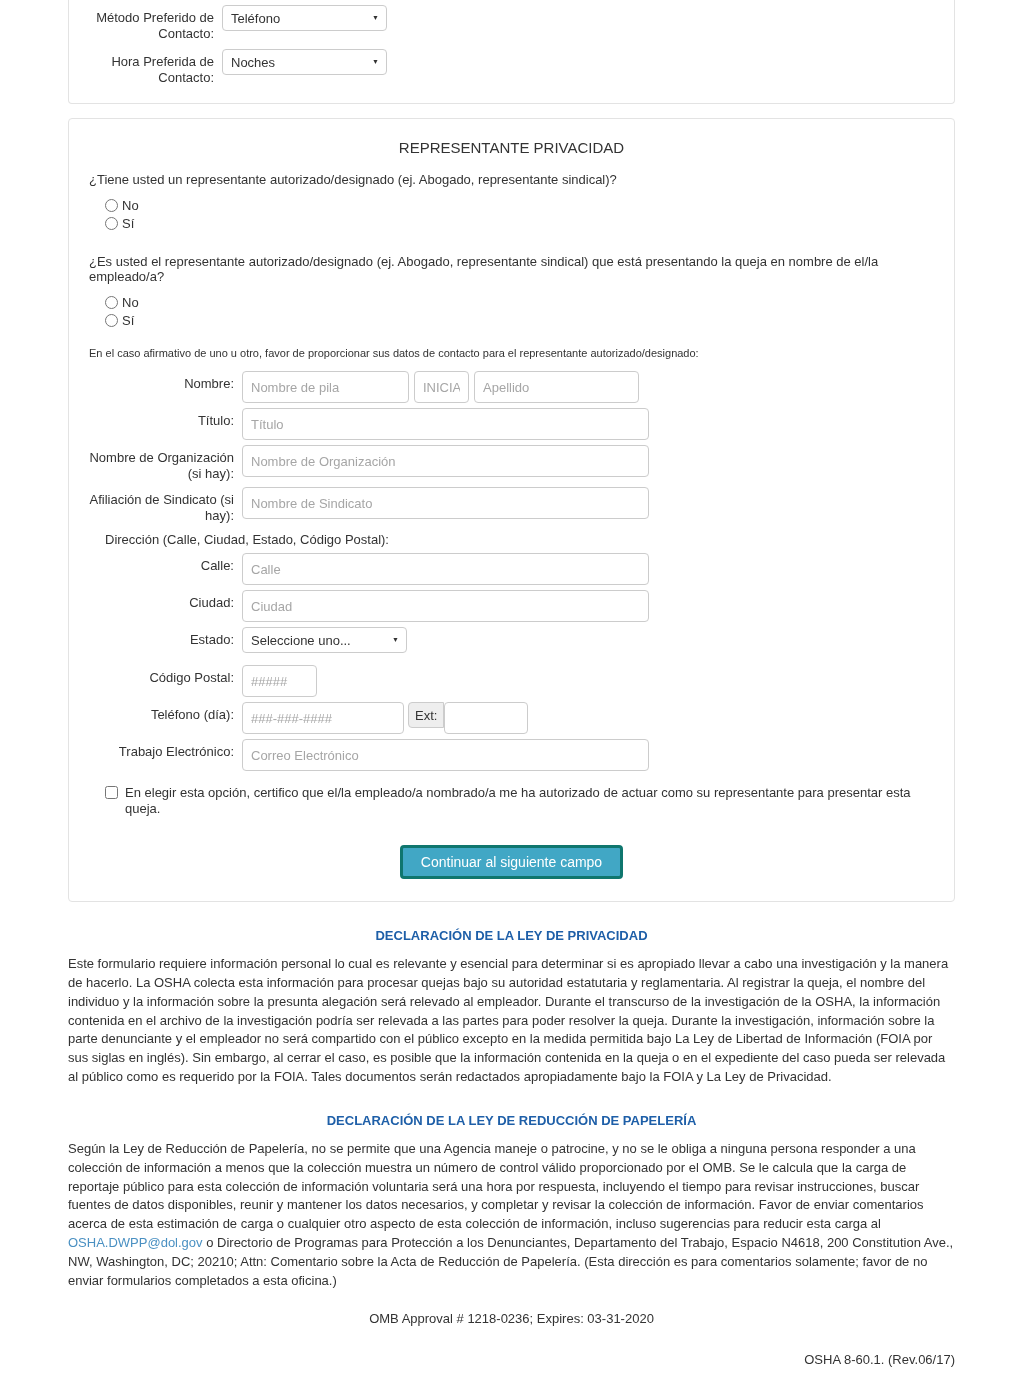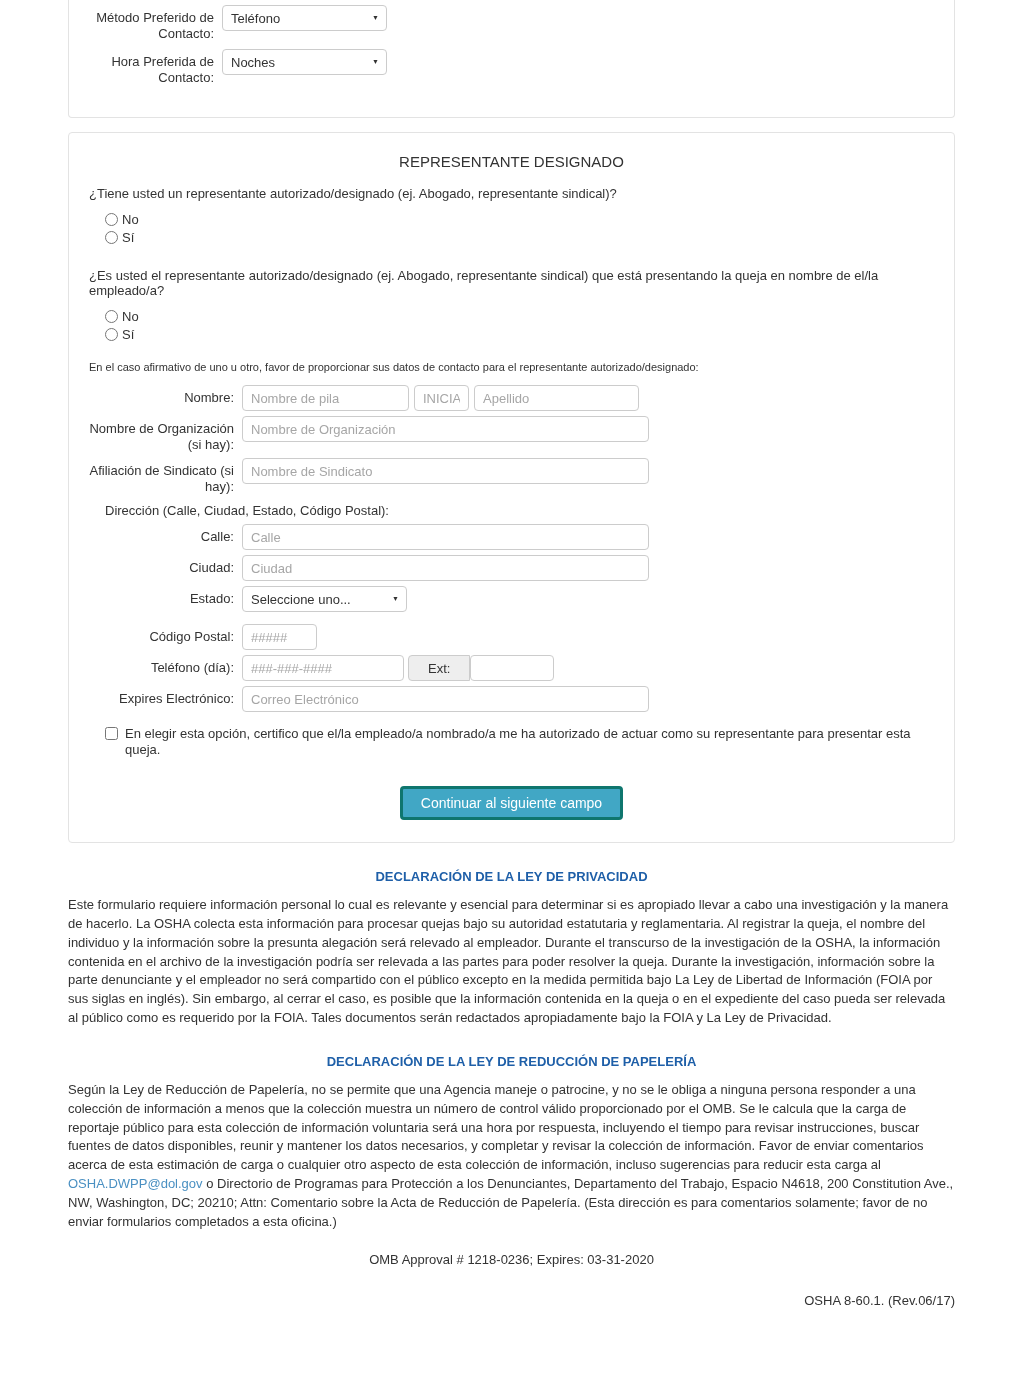--- a/index.html
+++ b/index.html
@@ -2,42 +2,42 @@
 <html><head>
 <meta charset="utf-8">
 <style>
   * { box-sizing: border-box; }
   html, body { margin:0; padding:0; }
   body { width:1036px; background:#fff; font-family:"Liberation Sans", sans-serif; color:#333; }
 
   .content { width:887px; margin-left:68px; }
 
   .panel { border:1px solid #e3e3e3; border-radius:4px; background:#fff; }
-  .panel-top { border-top:none; border-radius:0 0 4px 4px; height:118px; padding-top:5px; }
+  .panel-top { border-top:none; border-radius:0 0 4px 4px; height:104px; padding-top:5px; }
   .panel-main { margin-top:14px; padding:16px 20px 22px 20px; }
 
   .form-row { display:flex; align-items:flex-start; margin-bottom:5px; }
   .form-label { width:145px; flex-shrink:0; text-align:right; font-size:13px; line-height:16px; padding-top:5px; color:#333; }
   .form-field { margin-left:8px; display:flex; align-items:flex-start; }
 
-  input.text { height:26px; border:1px solid #ccc; border-radius:4px; padding:4px 8px; font-size:13px; color:#333; font-family:inherit; background:#fff; }
+  input.text { height:32px; border:1px solid #ccc; border-radius:4px; padding:4px 8px; font-size:13px; color:#333; font-family:inherit; background:#fff; }
   input.text::placeholder { color:#a6a6a6; opacity:1; }
   .w-standard { width:407px; }
   .w-first { width:167px; }
   .w-initial { width:55px; margin-left:5px; }
   .w-last { width:165px; margin-left:5px; }
   .w-zip { width:75px; }
   .w-phone { width:162px; }
   .w-ext { width:84px; border-top-left-radius:0; border-bottom-left-radius:0; border-left:none; }
 
   .selectwrap { position:relative; display:inline-block; }
   select { appearance:none; -webkit-appearance:none; -moz-appearance:none; height:26px; width:165px; border:1px solid #ccc; border-radius:4px; background:#fff; font-size:13px; color:#333; padding:0 22px 0 8px; font-family:inherit; }
   .caret-icon { position:absolute; right:8px; top:9px; font-size:7px; color:#333; pointer-events:none; }
 
-  .ext-label { height:26px; margin-left:4px; display:inline-flex; align-items:center; padding:0 19px; background:#eee; border:1px solid #ccc; border-radius:4px 0 0 4px; font-size:13px; color:#333; }
+  .ext-label { height:26px; margin-left:4px; display:inline-flex; align-items:center; padding:0 6px; background:#eee; border:1px solid #ccc; border-radius:4px 0 0 4px; font-size:13px; color:#333; }
 
   .section-title { text-align:center; font-size:15px; color:#333; margin:4px 0 16px 0; font-weight:normal; }
   .question { font-size:13px; margin:12px 0 10px 0; }
   .radio-row { display:flex; align-items:center; margin:1px 0 1px 16px; font-size:13px; }
   .radio-row input { margin:2px 4px 2px 0; }
   .intro-line { font-size:11px; margin:18px 0 12px 0; }
   .address-heading { font-size:13px; margin:8px 0 6px 16px; }
 
   .certify-row { display:flex; align-items:flex-start; margin:14px 0 0 16px; font-size:13px; line-height:16px; }
   .certify-row input { margin:1px 7px 0 0; flex-shrink:0; }
@@ -75,21 +75,21 @@
           <select>
             <option>Noches</option>
           </select>
           <span class="caret-icon">▼</span>
         </span>
       </div>
     </div>
   </div>
 
   <div class="panel panel-main">
-    <h2 class="section-title">REPRESENTANTE DESIGNADO</h2>
+    <h2 class="section-title">REPRESENTANTE PRIVACIDAD</h2>
 
     <div class="question">¿Tiene usted un representante autorizado/designado (ej. Abogado, representante sindical)?</div>
     <label class="radio-row">
       <input type="radio" name="q1" style="">
       <span>No</span>
     </label>
     <label class="radio-row">
       <input type="radio" name="q1" style="">
       <span>Sí</span>
     </label>
@@ -108,20 +108,26 @@
 
     <div class="form-row">
       <div class="form-label">Nombre:</div>
       <div class="form-field">
         <input class="text w-first" type="text" placeholder="Nombre de pila" style="">
         <input class="text w-initial" type="text" placeholder="INICIAL" style="">
         <input class="text w-last" type="text" placeholder="Apellido" style="">
       </div>
     </div>
 
+    <div class="form-row">
+      <div class="form-label">Título:</div>
+      <div class="form-field">
+        <input class="text w-standard" type="text" placeholder="Título" style="">
+      </div>
+    </div>
 
     <div class="form-row">
       <div class="form-label">Nombre de Organización (si hay):</div>
       <div class="form-field">
         <input class="text w-standard" type="text" placeholder="Nombre de Organización" style="">
       </div>
     </div>
 
     <div class="form-row">
       <div class="form-label">Afiliación de Sindicato (si hay):</div>
@@ -168,21 +174,21 @@
     <div class="form-row">
       <div class="form-label">Teléfono (día):</div>
       <div class="form-field">
         <input class="text w-phone" type="text" placeholder="###-###-####" style="">
         <span class="ext-label">Ext:</span>
         <input class="text w-ext" type="text" style="">
       </div>
     </div>
 
     <div class="form-row">
-      <div class="form-label">Expires Electrónico:</div>
+      <div class="form-label">Trabajo Electrónico:</div>
       <div class="form-field">
         <input class="text w-standard" type="text" placeholder="Correo Electrónico" style="">
       </div>
     </div>
 
     <label class="certify-row">
       <input type="checkbox" style="">
       <span>En elegir esta opción, certifico que el/la empleado/a nombrado/a me ha autorizado de actuar como su representante para presentar esta queja.</span>
     </label>
 

